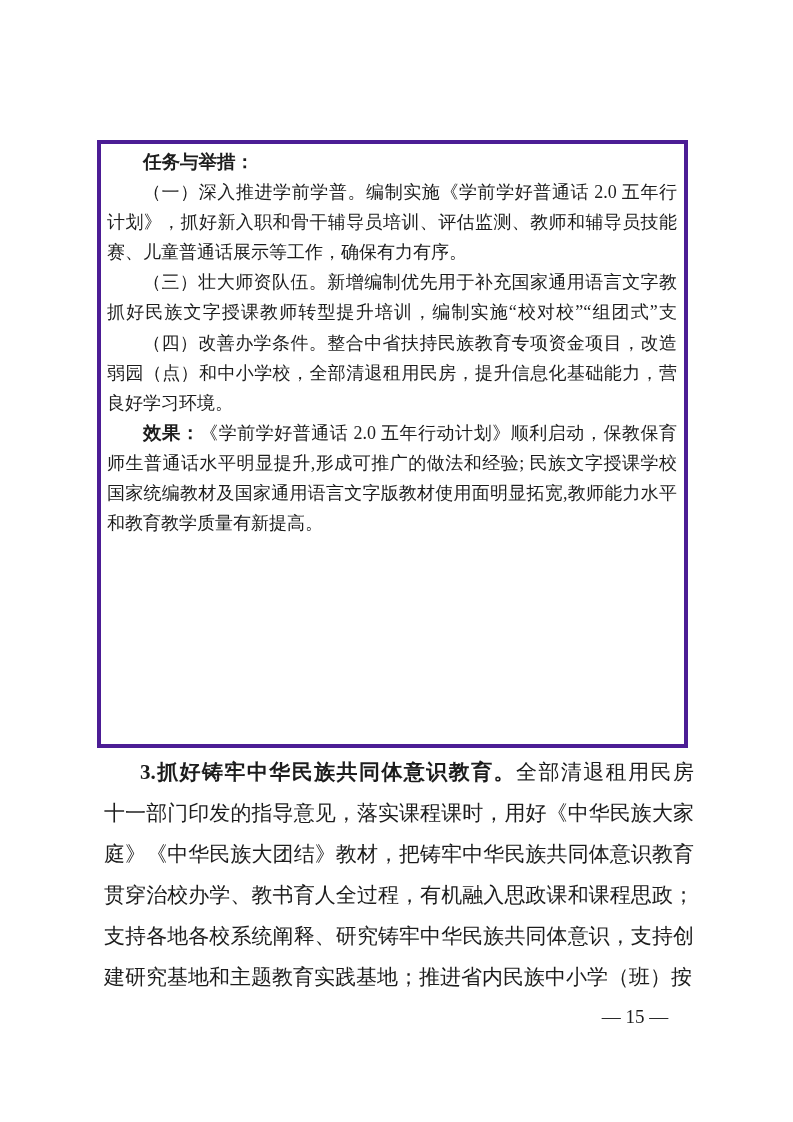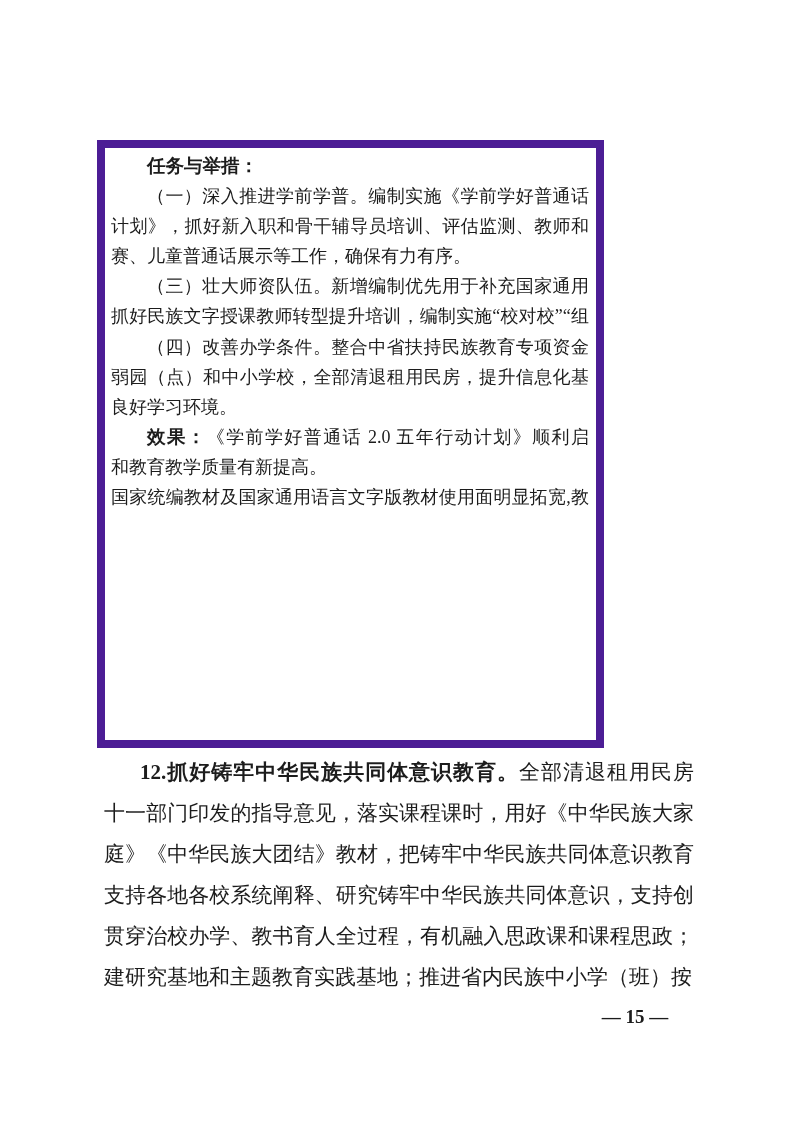--- a/index.html
+++ b/index.html
@@ -14,23 +14,23 @@
     background: #ffffff;
     font-family: "Liberation Serif", "DejaVu Serif", serif;
     color: #1c1c1c;
     overflow: hidden;
   }
   
   .doc-box {
     position: absolute;
     left: 97px;
     top: 140px;
-    width: 507px;
+    width: 591px;
     height: 608px;
-    border: 8px solid #4c1d95;
+    border: 4px solid #4c1d95;
     box-sizing: border-box;
     padding: 3px 7px 0 6px;
     background: #ffffff;
   }
   .doc-box .line {
     font-size: 18px;
     line-height: 30.1px;
     height: 30.1px;
     text-align: justify;
     text-align-last: justify;
@@ -65,21 +65,20 @@
   .lead-bold { font-weight: bold; }
   
   .footer {
     position: absolute;
     left: 540px;
     top: 1006px;
     width: 190px;
     text-align: center;
     font-size: 19px;
     color: #1c1c1c;
-    font-weight: bold;
   }
 </style>
 </head>
 <body>
 
 <div class="page">
 
   <div class="doc-box">
     <div class="line fl head-line"><span class="bold-sans">任务与举措：</span></div>
 
@@ -96,29 +95,30 @@
     </div>
 
     <div>
       <div class="line fl">（四）改善办学条件。整合中省扶持民族教育专项资金项目，改造薄</div>
       <div class="line">弱园（点）和中小学校，全部清退租用民房，提升信息化基础能力，营造</div>
       <div class="line last">良好学习环境。</div>
     </div>
 
     <div>
       <div class="line fl"><span class="bold-sans">效果：</span><span>《学前学好普通话 2.0 五年行动计划》顺利启动，保教保育和</span></div>
+      <div class="line">师生普通话水平明显提升,形成可推广的做法和经验; 民族文字授课学校</div>
+      <div class="line">国家统编教材及国家通用语言文字版教材使用面明显拓宽,教师能力水平</div>
       <div class="line last">和教育教学质量有新提高。</div>
-      <div class="line">国家统编教材及国家通用语言文字版教材使用面明显拓宽,教师能力水平</div>
     </div>
   </div>
 
   <div class="body-para">
-    <div class="line fl"><span class="lead-bold">12.抓好铸牢中华民族共同体意识教育。</span><span>全部清退租用民房</span></div>
+    <div class="line fl"><span class="lead-bold">3.抓好铸牢中华民族共同体意识教育。</span><span>全部清退租用民房</span></div>
     <div class="line">十一部门印发的指导意见，落实课程课时，用好《中华民族大家</div>
     <div class="line">庭》《中华民族大团结》教材，把铸牢中华民族共同体意识教育</div>
+    <div class="line">贯穿治校办学、教书育人全过程，有机融入思政课和课程思政；</div>
     <div class="line">支持各地各校系统阐释、研究铸牢中华民族共同体意识，支持创</div>
-    <div class="line">贯穿治校办学、教书育人全过程，有机融入思政课和课程思政；</div>
     <div class="line last">建研究基地和主题教育实践基地；推进省内民族中小学（班）按</div>
   </div>
 
   <div class="footer">— 15 —</div>
 
 </div>
 
 </body></html>

